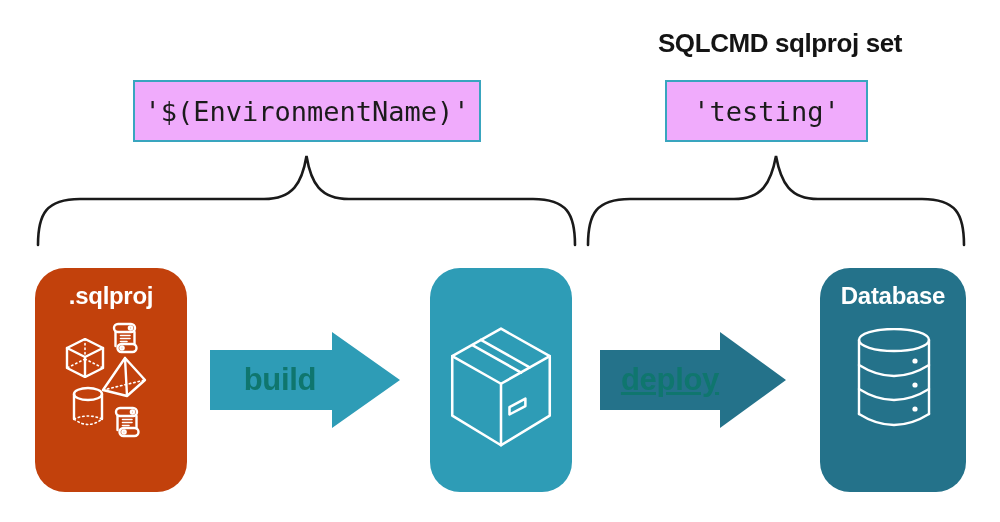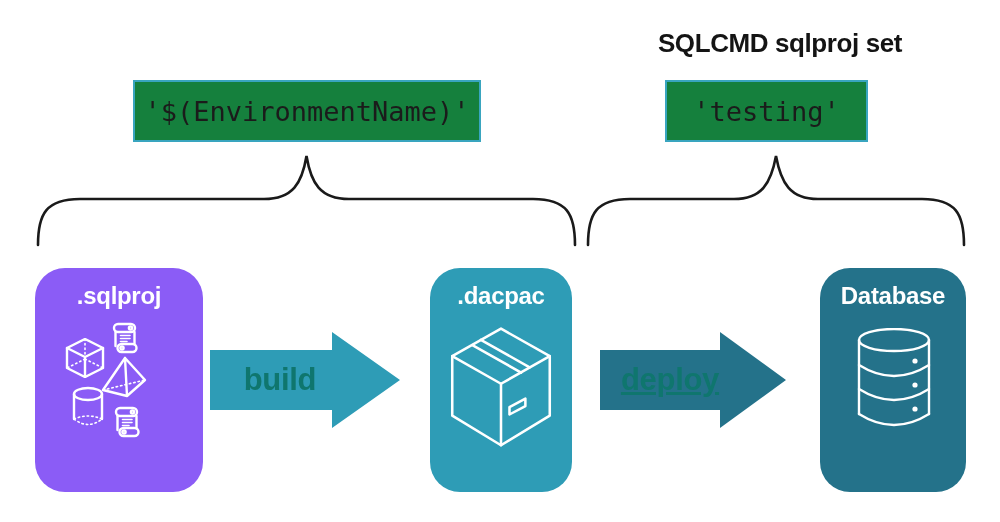--- a/index.html
+++ b/index.html
@@ -8,37 +8,37 @@
 
   .heading {
     position:absolute; top:27px; font-weight:bold; font-size:26px;
     color:#141414; text-align:center; letter-spacing:-0.4px; line-height:32px;
   }
   #heading-left  { left:82px;  width:450px; }
   #heading-right { left:580px; width:400px; }
 
   .codebox {
     position:absolute; top:80px; height:62px; box-sizing:border-box;
-    border:2.5px solid #39a5bf; background:#15803d;
+    border:2.5px solid #39a5bf; background:#f0abfc;
     display:flex; align-items:center; justify-content:center;
     font-family:"DejaVu Sans Mono", monospace; font-size:27px; color:#1b1b1b;
     white-space:nowrap;
   }
   #codebox-left  { left:133px; width:348px; }
   #codebox-right { left:665px; width:203px; }
 
   .brace { position:absolute; top:152px; height:95px; }
   #brace-left  { left:36px;  width:541px; }
   #brace-right { left:586px; width:380px; }
 
   .node {
     position:absolute; top:268px; height:224px; border-radius:30px;
     display:block;
   }
-  #node-sqlproj  { left:35px;  width:168px; background:#8b5cf6; }
+  #node-sqlproj  { left:35px;  width:152px; background:#c2410c; }
   #node-dacpac   { left:430px; width:142px; background:#2e9cb6; }
   #node-database { left:820px; width:146px; background:#24728a; }
   .node-label {
     position:absolute; top:14px; left:0; width:100%; text-align:center;
     color:#ffffff; font-weight:bold; font-size:24px; letter-spacing:-0.3px;
   }
   .node-icon { position:absolute; }
 
   .arrow-svg { position:absolute; top:332px; }
   #arrow-build-svg  { left:210px; }
@@ -123,21 +123,20 @@
       </g>
     </svg>
   </div>
 
   <svg class="arrow-svg" id="arrow-build-svg" width="190" height="96" viewBox="0 0 190 96">
     <polygon points="0,18 122,18 122,0 190,48 122,96 122,78 0,78" fill="#2e9cb6"></polygon>
   </svg>
   <div class="arrow-label" id="arrow-build-label">build</div>
 
   <div class="node" id="node-dacpac">
-    <div class="node-label">.dacpac</div>
 
     <svg class="node-icon" style="left:18px; top:50px;" width="106" height="140" viewBox="0 0 100 116">
       <g class="wicon" stroke-width="3">
         <path d="M50 2 L96 28 L96 84 L50 112 L4 84 L4 28 Z"></path>
         <path d="M4 28 L50 54 L96 28"></path>
         <path d="M50 54 L50 112"></path>
         <path d="M23 17.5 L69 43.5 M31 12.5 L77 38.5"></path>
         <path d="M58 76 L73 68 L73 75 L58 83 Z" stroke-width="2.4"></path>
       </g>
     </svg>

